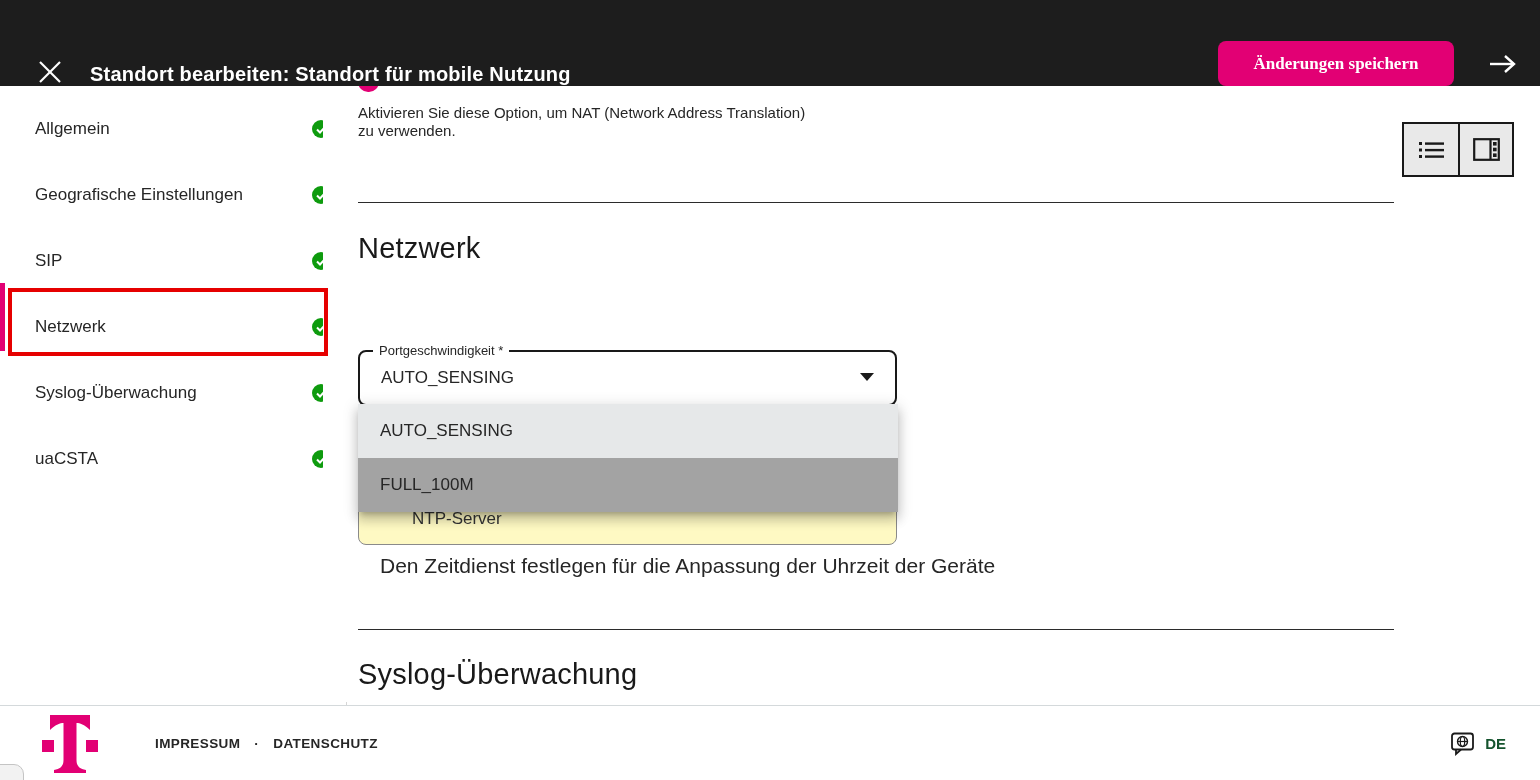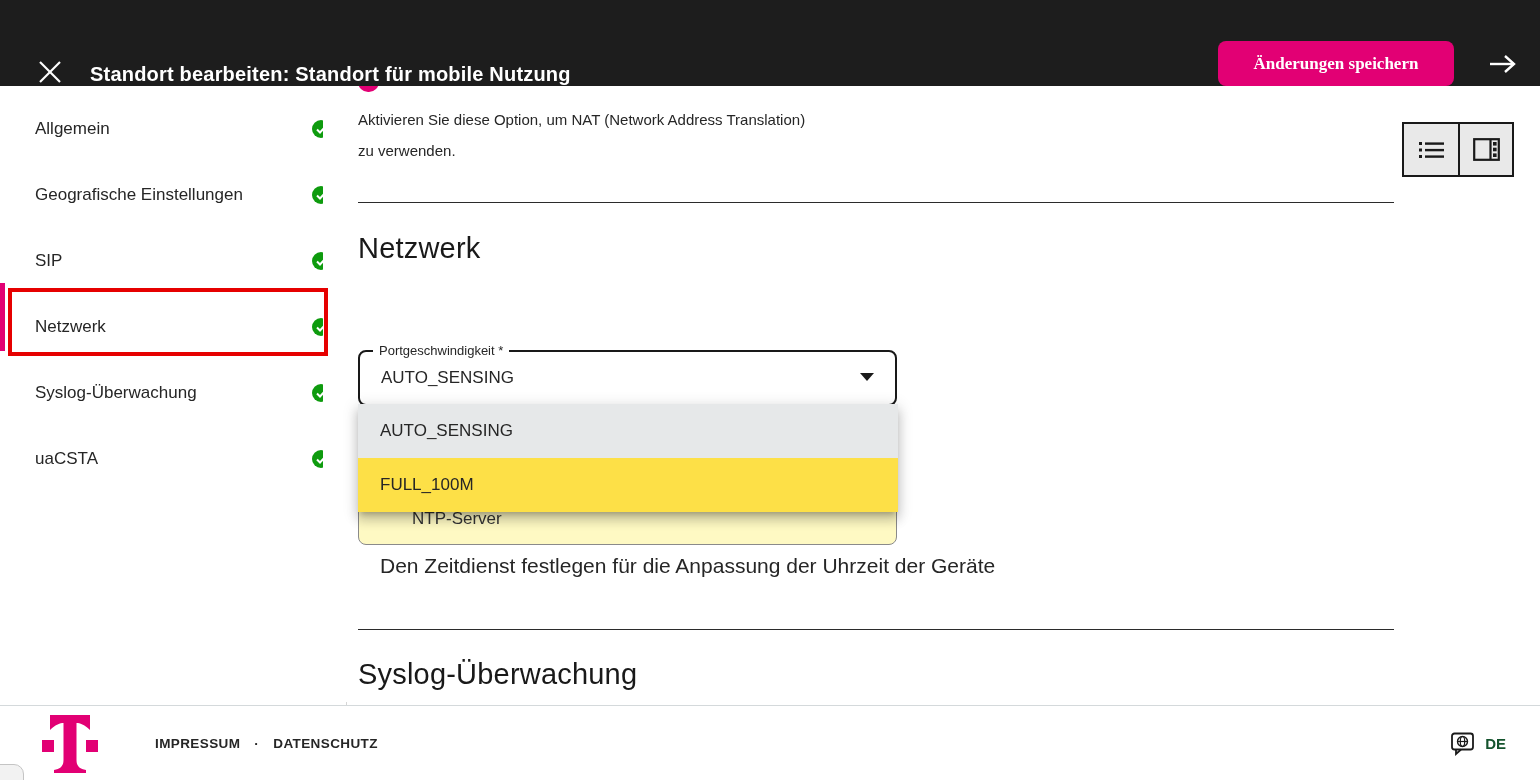--- a/index.html
+++ b/index.html
@@ -30,21 +30,21 @@
   .active-bar { position:absolute; left:0; top:283px; width:5px; height:68px; background:#e20074; }
   .highlight-box { position:absolute; left:8px; top:288px; width:320px; height:68px;
                    border:4px solid #e60000; background:transparent; z-index:60; pointer-events:none; }
 
   
   .main { position:absolute; top:86px; left:323px; width:1217px; height:616px;
           background:#fff; overflow:hidden; }
   .toggle-sliver { position:absolute; left:35px; top:-8px; width:21px; height:14px;
                    background:#e20074; border-radius:0 0 10px 10px; }
   .nat-helper { position:absolute; left:35px; top:18px; width:460px;
-                font-size:15px; line-height:31px; color:#262626; }
+                font-size:15px; line-height:18px; color:#262626; }
   .divider { position:absolute; left:35px; width:1036px; height:0;
              border-top:1.5px solid #2b2b2b; }
   .divider-1 { top:116px; }
   .divider-2 { top:543px; }
   .section-title { position:absolute; left:35px; font-size:29px; font-weight:400;
                    color:#191919; letter-spacing:.2px; }
   .title-network { top:146px; }
   .title-syslog { top:572px; }
 
   
@@ -57,21 +57,21 @@
   .select-caret { position:absolute; right:21px; top:21px; width:0; height:0;
                   border-left:7px solid transparent; border-right:7px solid transparent;
                   border-top:8px solid #1a1a1a; }
 
   
   .options-panel { position:absolute; left:35px; top:318px; width:540px; z-index:20;
                    background:#fff;
                    box-shadow:0 5px 5px -3px rgba(0,0,0,.2), 0 8px 10px 1px rgba(0,0,0,.14),
                               0 3px 14px 2px rgba(0,0,0,.12); }
   .option-row { height:54px; display:flex; align-items:center; padding-left:22px;
-                font-size:17px; color:#262626; cursor:pointer; background:#fde047; }
+                font-size:17px; color:#262626; cursor:pointer; background:#a3a3a3; }
   .option-row.selected { background:#e6e8e9; }
 
   
   .ntp-field { position:absolute; left:35px; top:407px; width:539px; height:52px;
                border:1.5px solid #8a8a8a; border-radius:8px; background:#fef9c3;
                display:flex; align-items:center; z-index:5;padding-left:32px; }
   .ntp-label { margin-left:21px; font-size:17px; color:#333; }
   .ntp-helper { position:absolute; left:57px; top:468px; font-size:21px; color:#262626; }
 
   

